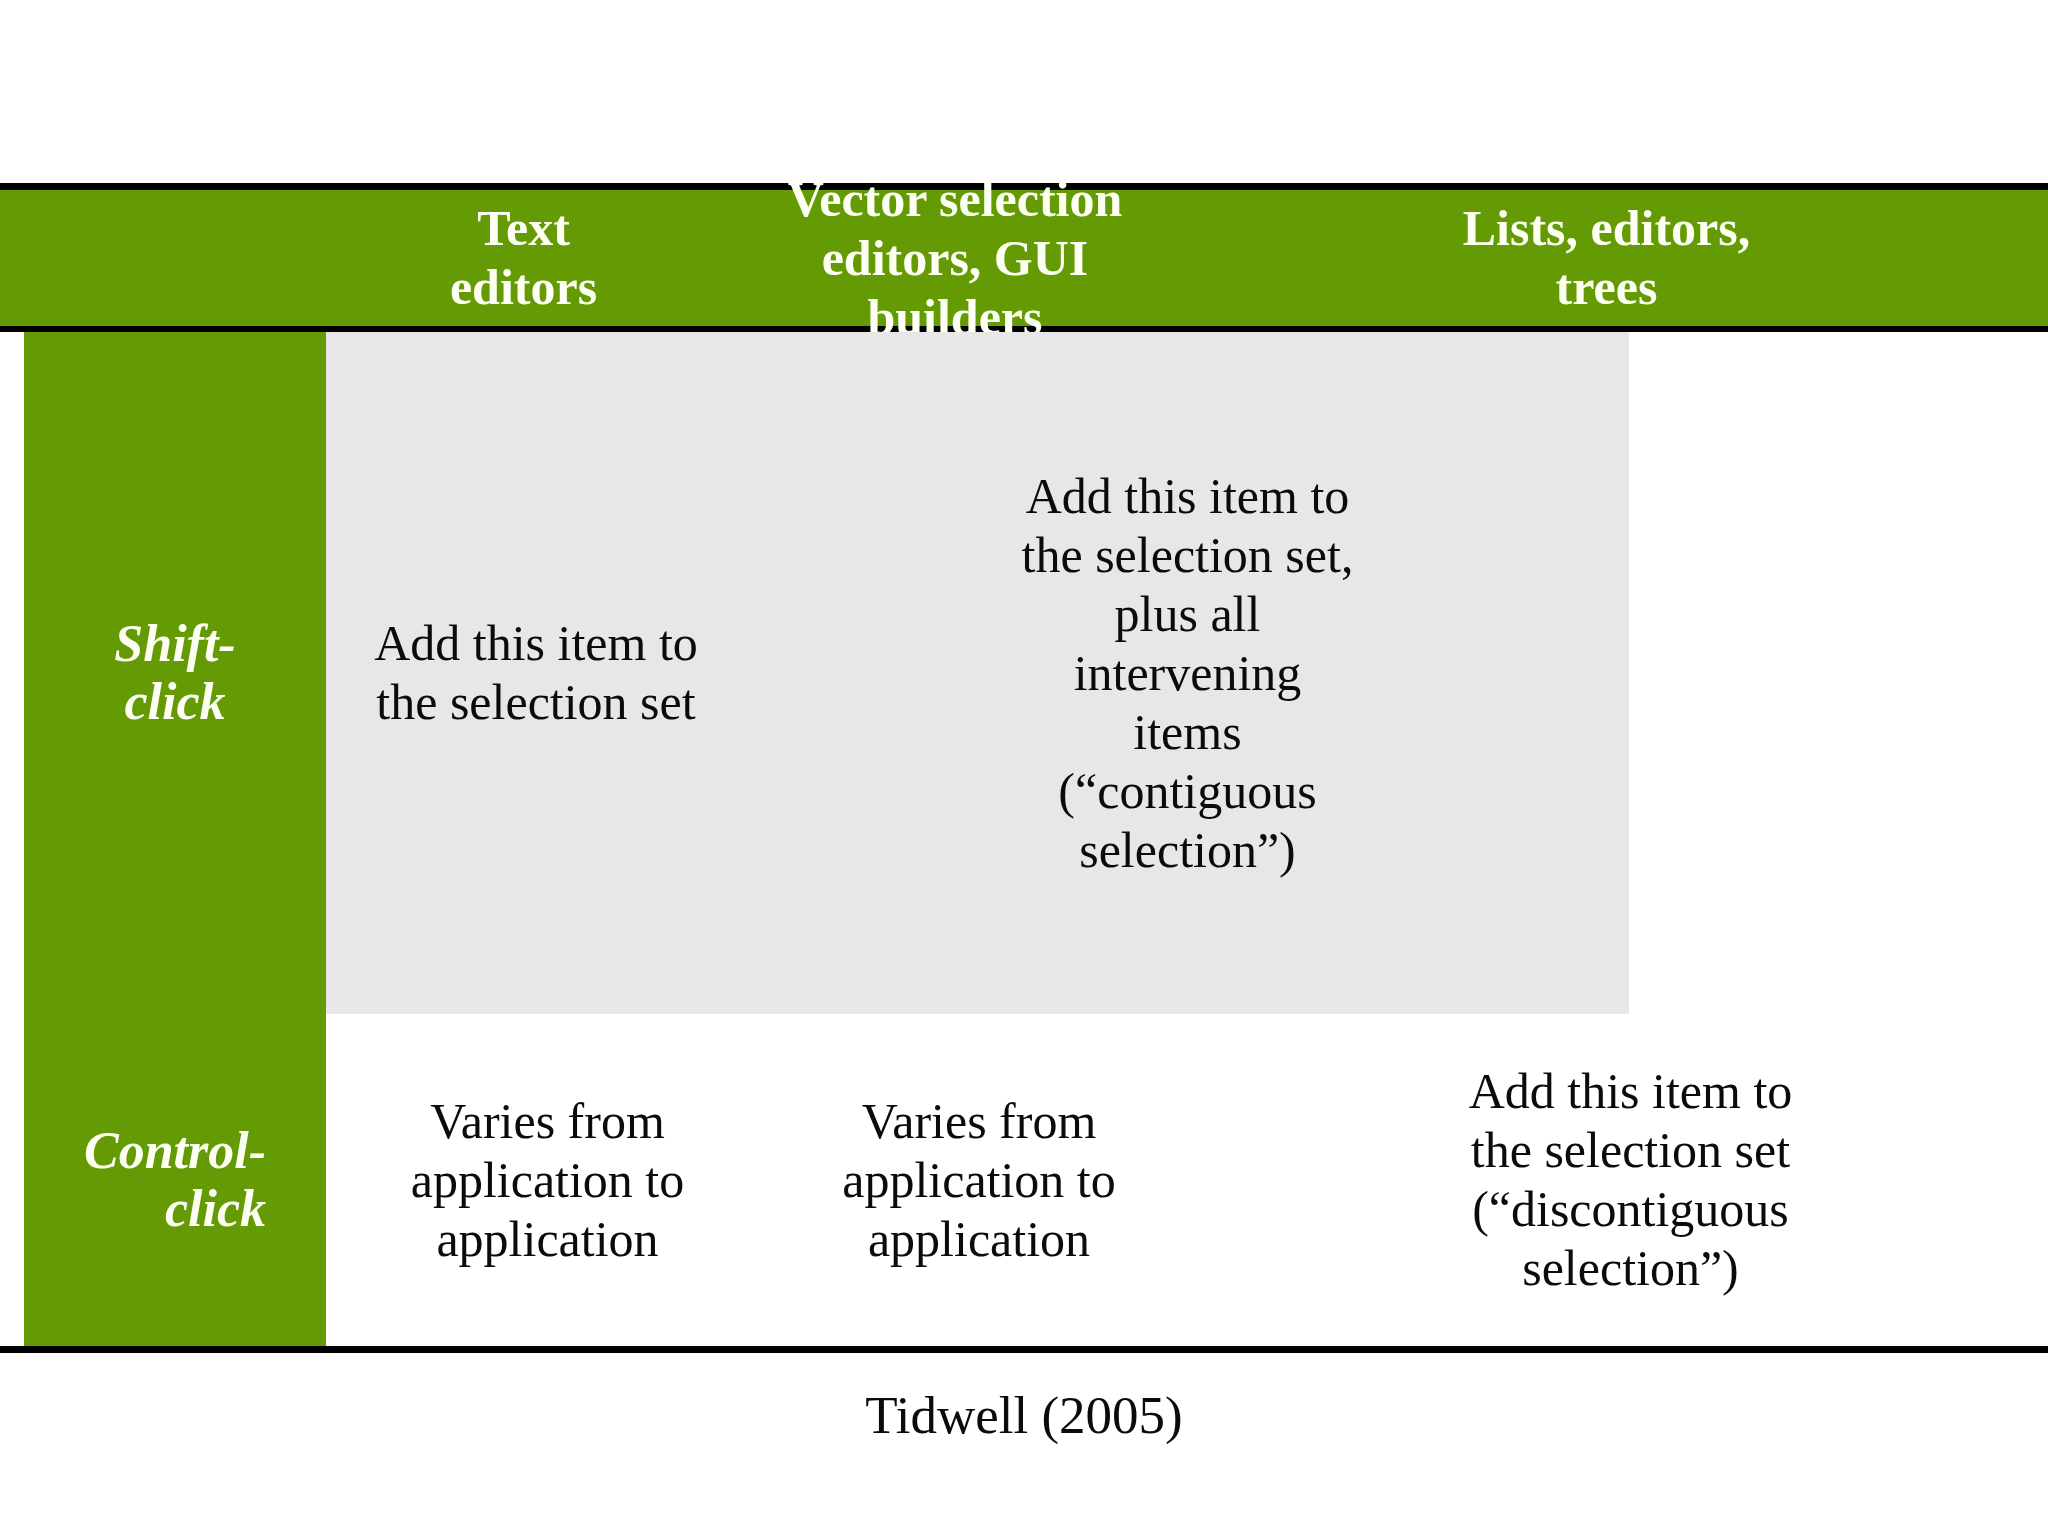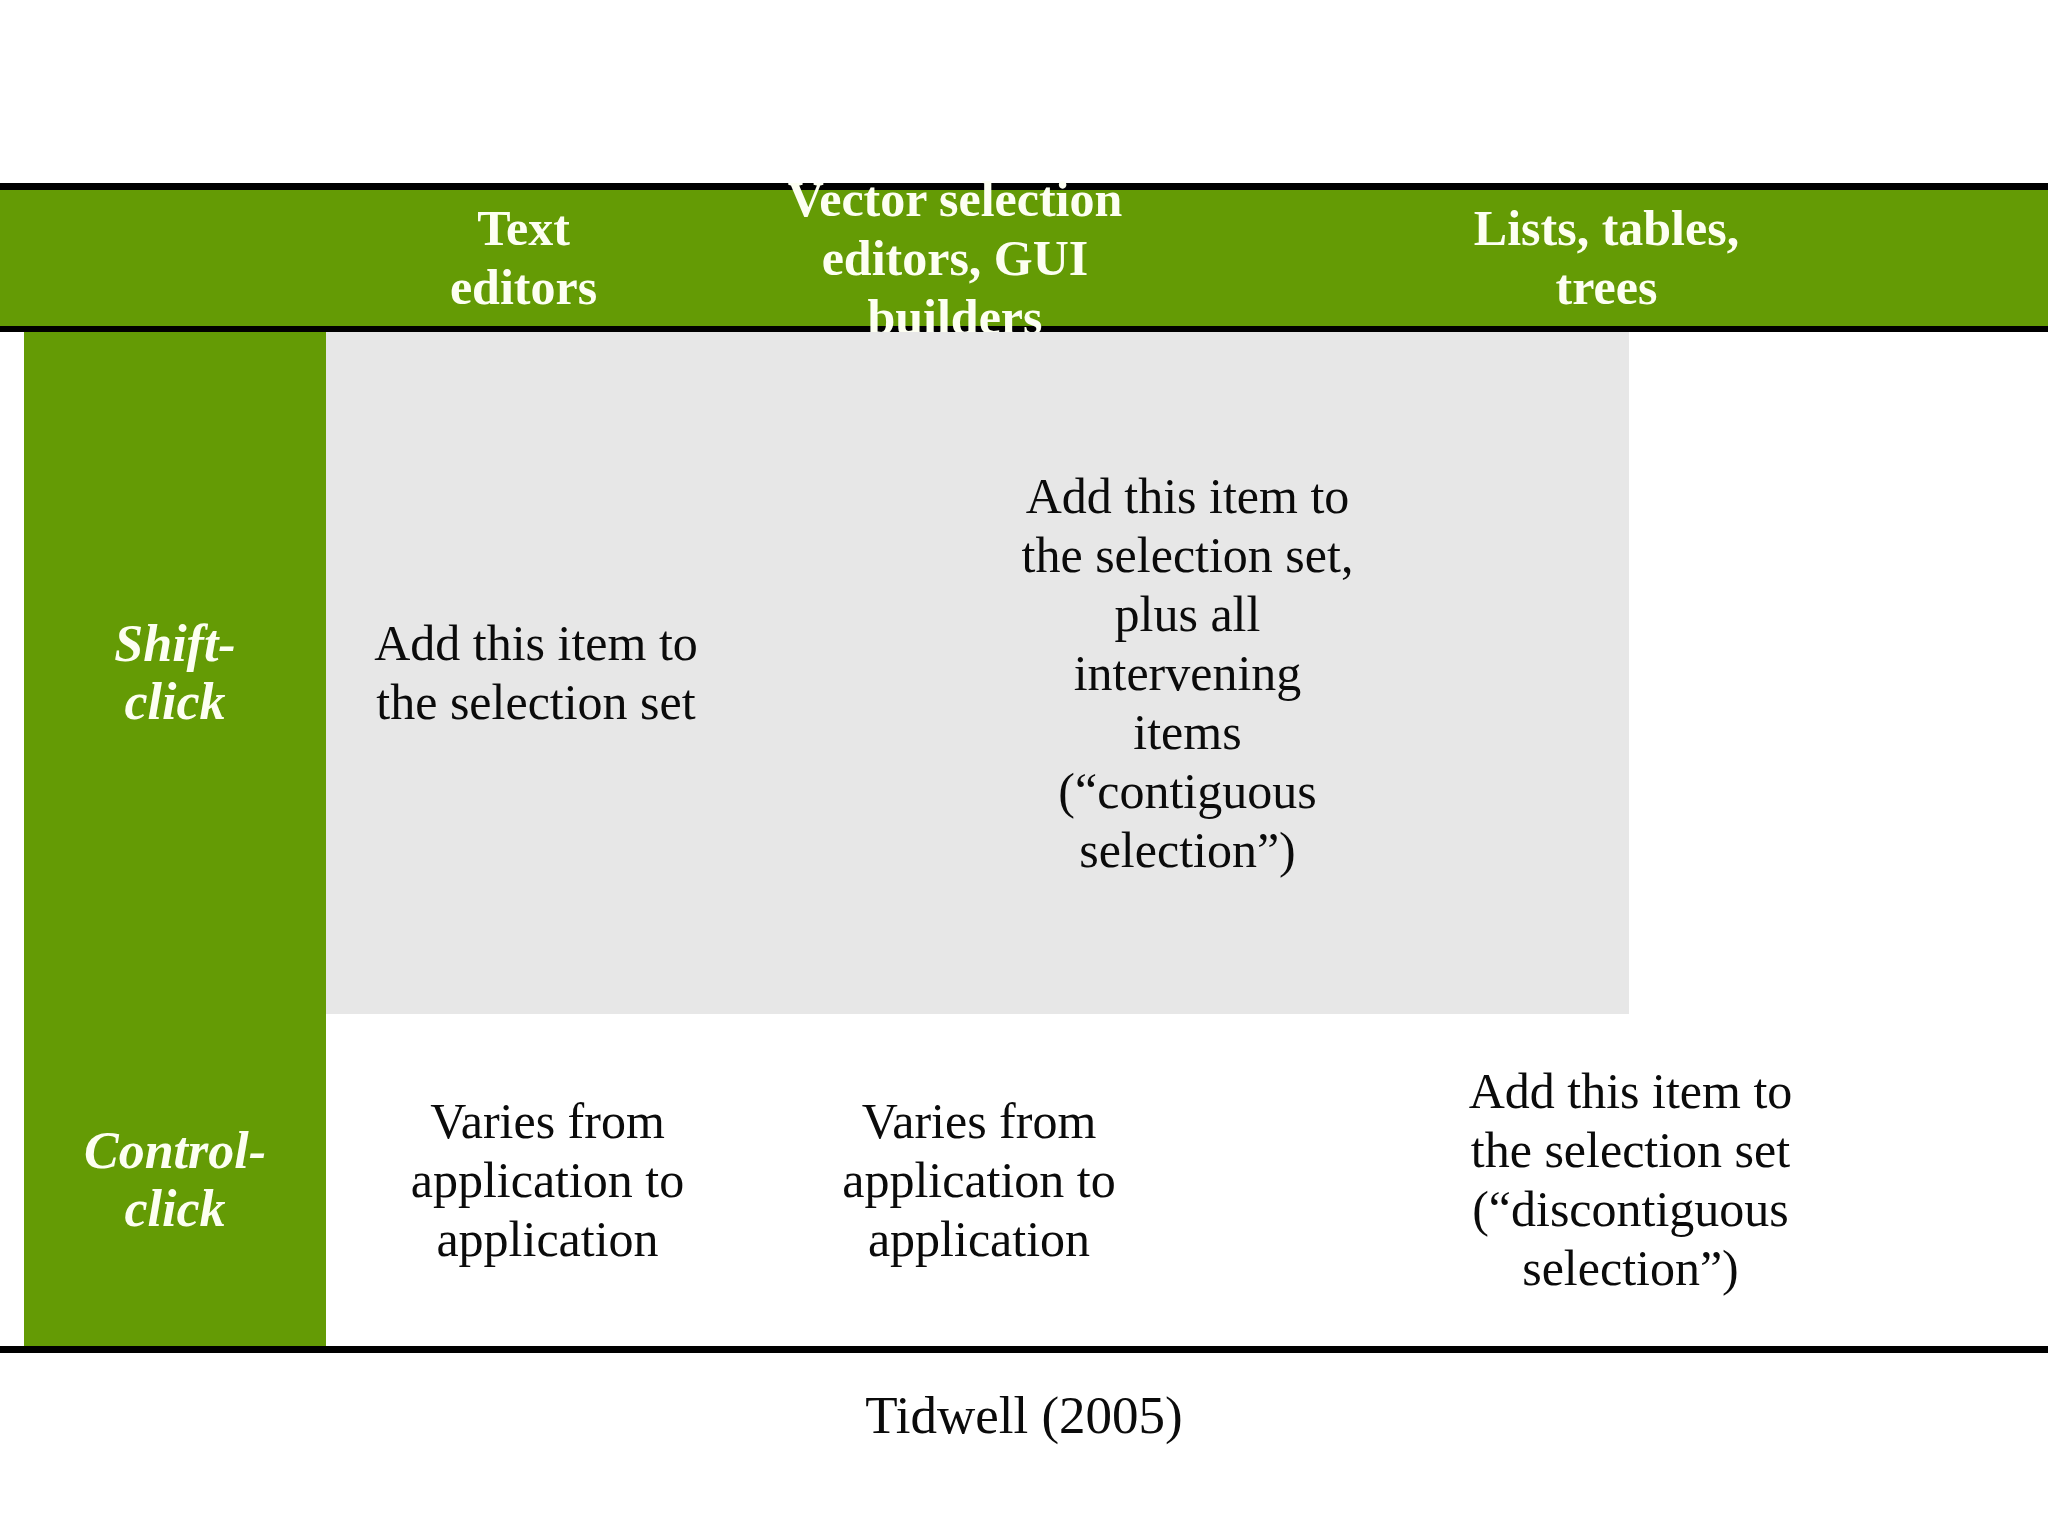--- a/index.html
+++ b/index.html
@@ -105,21 +105,21 @@
     align-items: center;
     justify-content: center;
     box-sizing: border-box;
     padding: 10px 14px;
   }
 
   .row-shift .data-cell { background: #e7e7e7; height: 682px; }
   .row-shift .label-cell { height: 682px; }
 
   .row-control .data-cell { background: #ffffff; height: 332px; }
-  .row-control .label-cell { height: 332px; }
+  .row-control .label-cell { height: 332px; text-align: right; }
 
   .cell-text { display: block; white-space: pre-line; }
 
   
   #caption {
     position: absolute;
     left: 0;
     top: 1385px;
     width: 2048px;
     text-align: center;
@@ -137,21 +137,21 @@
 
     <div class="rule-top"></div>
 
     <div class="row header-row">
       <div class="header-cell col-label" style="white-space: pre-line;"></div>
       <div class="header-cell col-a" style="white-space: pre-line;">Text
 editors</div>
       <div class="header-cell col-b" style="white-space: pre-line;">Vector selection
 editors, GUI
 builders</div>
-      <div class="header-cell col-c" style="white-space: pre-line;">Lists, tables,
+      <div class="header-cell col-c" style="white-space: pre-line;">Lists, editors,
 trees</div>
     </div>
 
     <div class="rule-mid"></div>
 
     <div class="row body-row row-shift">
       <div class="label-cell col-label" style="white-space: pre-line;">Shift-
 click</div>
       <div class="data-cell col-b">
         <span class="cell-text">Add this item to

